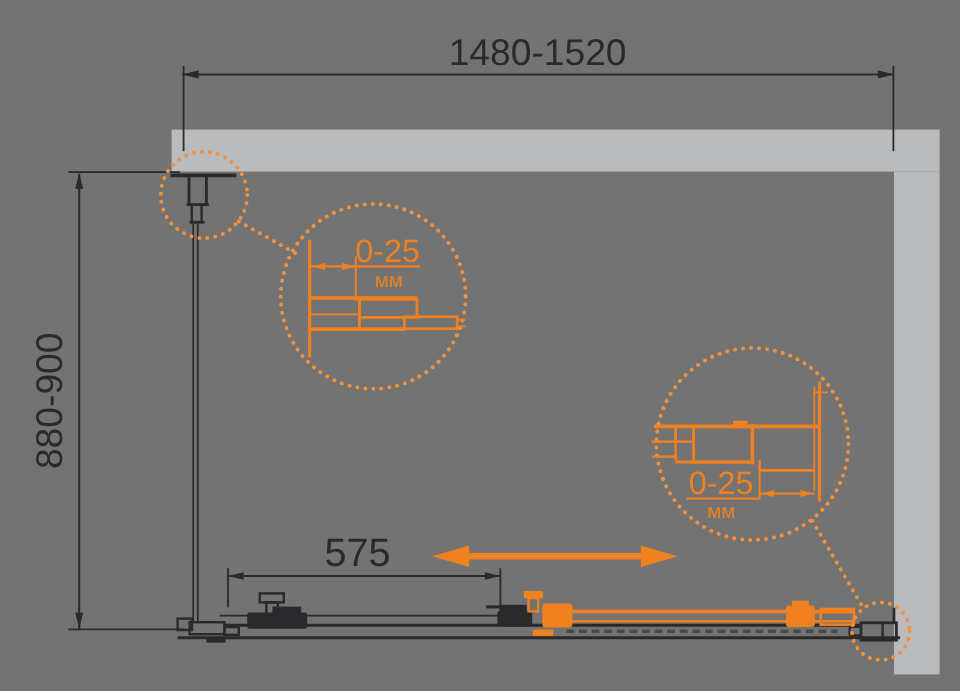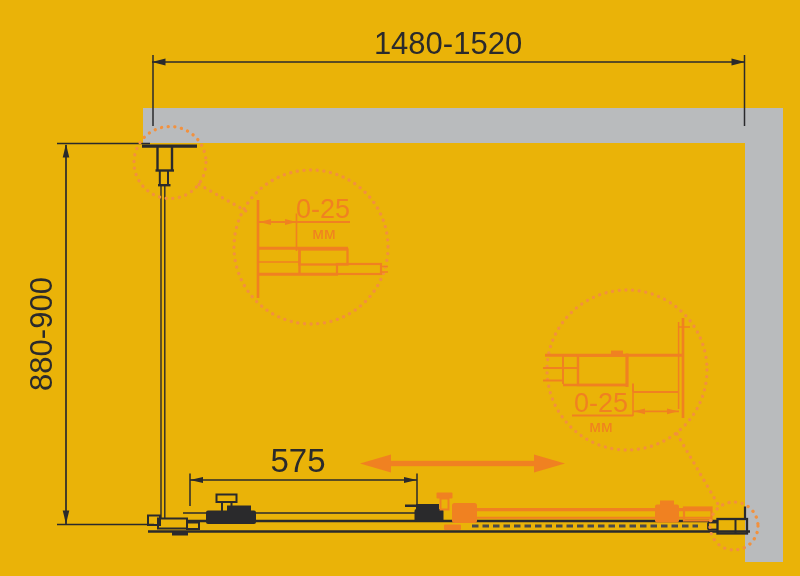--- a/index.html
+++ b/index.html
@@ -1,16 +1,16 @@
 <!DOCTYPE html>
 <html><head>
 <meta charset="utf-8">
 <style>
   html,body{margin:0;padding:0;background:#ffffff;}
-  .stage{position:relative;width:800px;height:576px;background:#eab308;overflow:hidden;
+  .stage{position:relative;width:800px;height:576px;background:#737373;overflow:hidden;
          font-family:"Liberation Sans",sans-serif;}
   svg{display:block;}
   .blk{stroke:#2a2a2c;fill:none;}
   .blkf{fill:#2a2a2c;stroke:none;}
   .dim{stroke:#2a2a2c;stroke-width:1.7;fill:none;}
   .ext{stroke:#2a2a2c;stroke-width:1.5;fill:none;}
   .org{stroke:#f08121;fill:none;}
   .orgf{fill:#f08121;stroke:none;}
   .dot{stroke:#f2913e;fill:none;stroke-width:3.3;stroke-dasharray:0.1 6.6;stroke-linecap:round;}
   .txt{fill:#2a2a2c;font-family:"Liberation Sans",sans-serif;}

